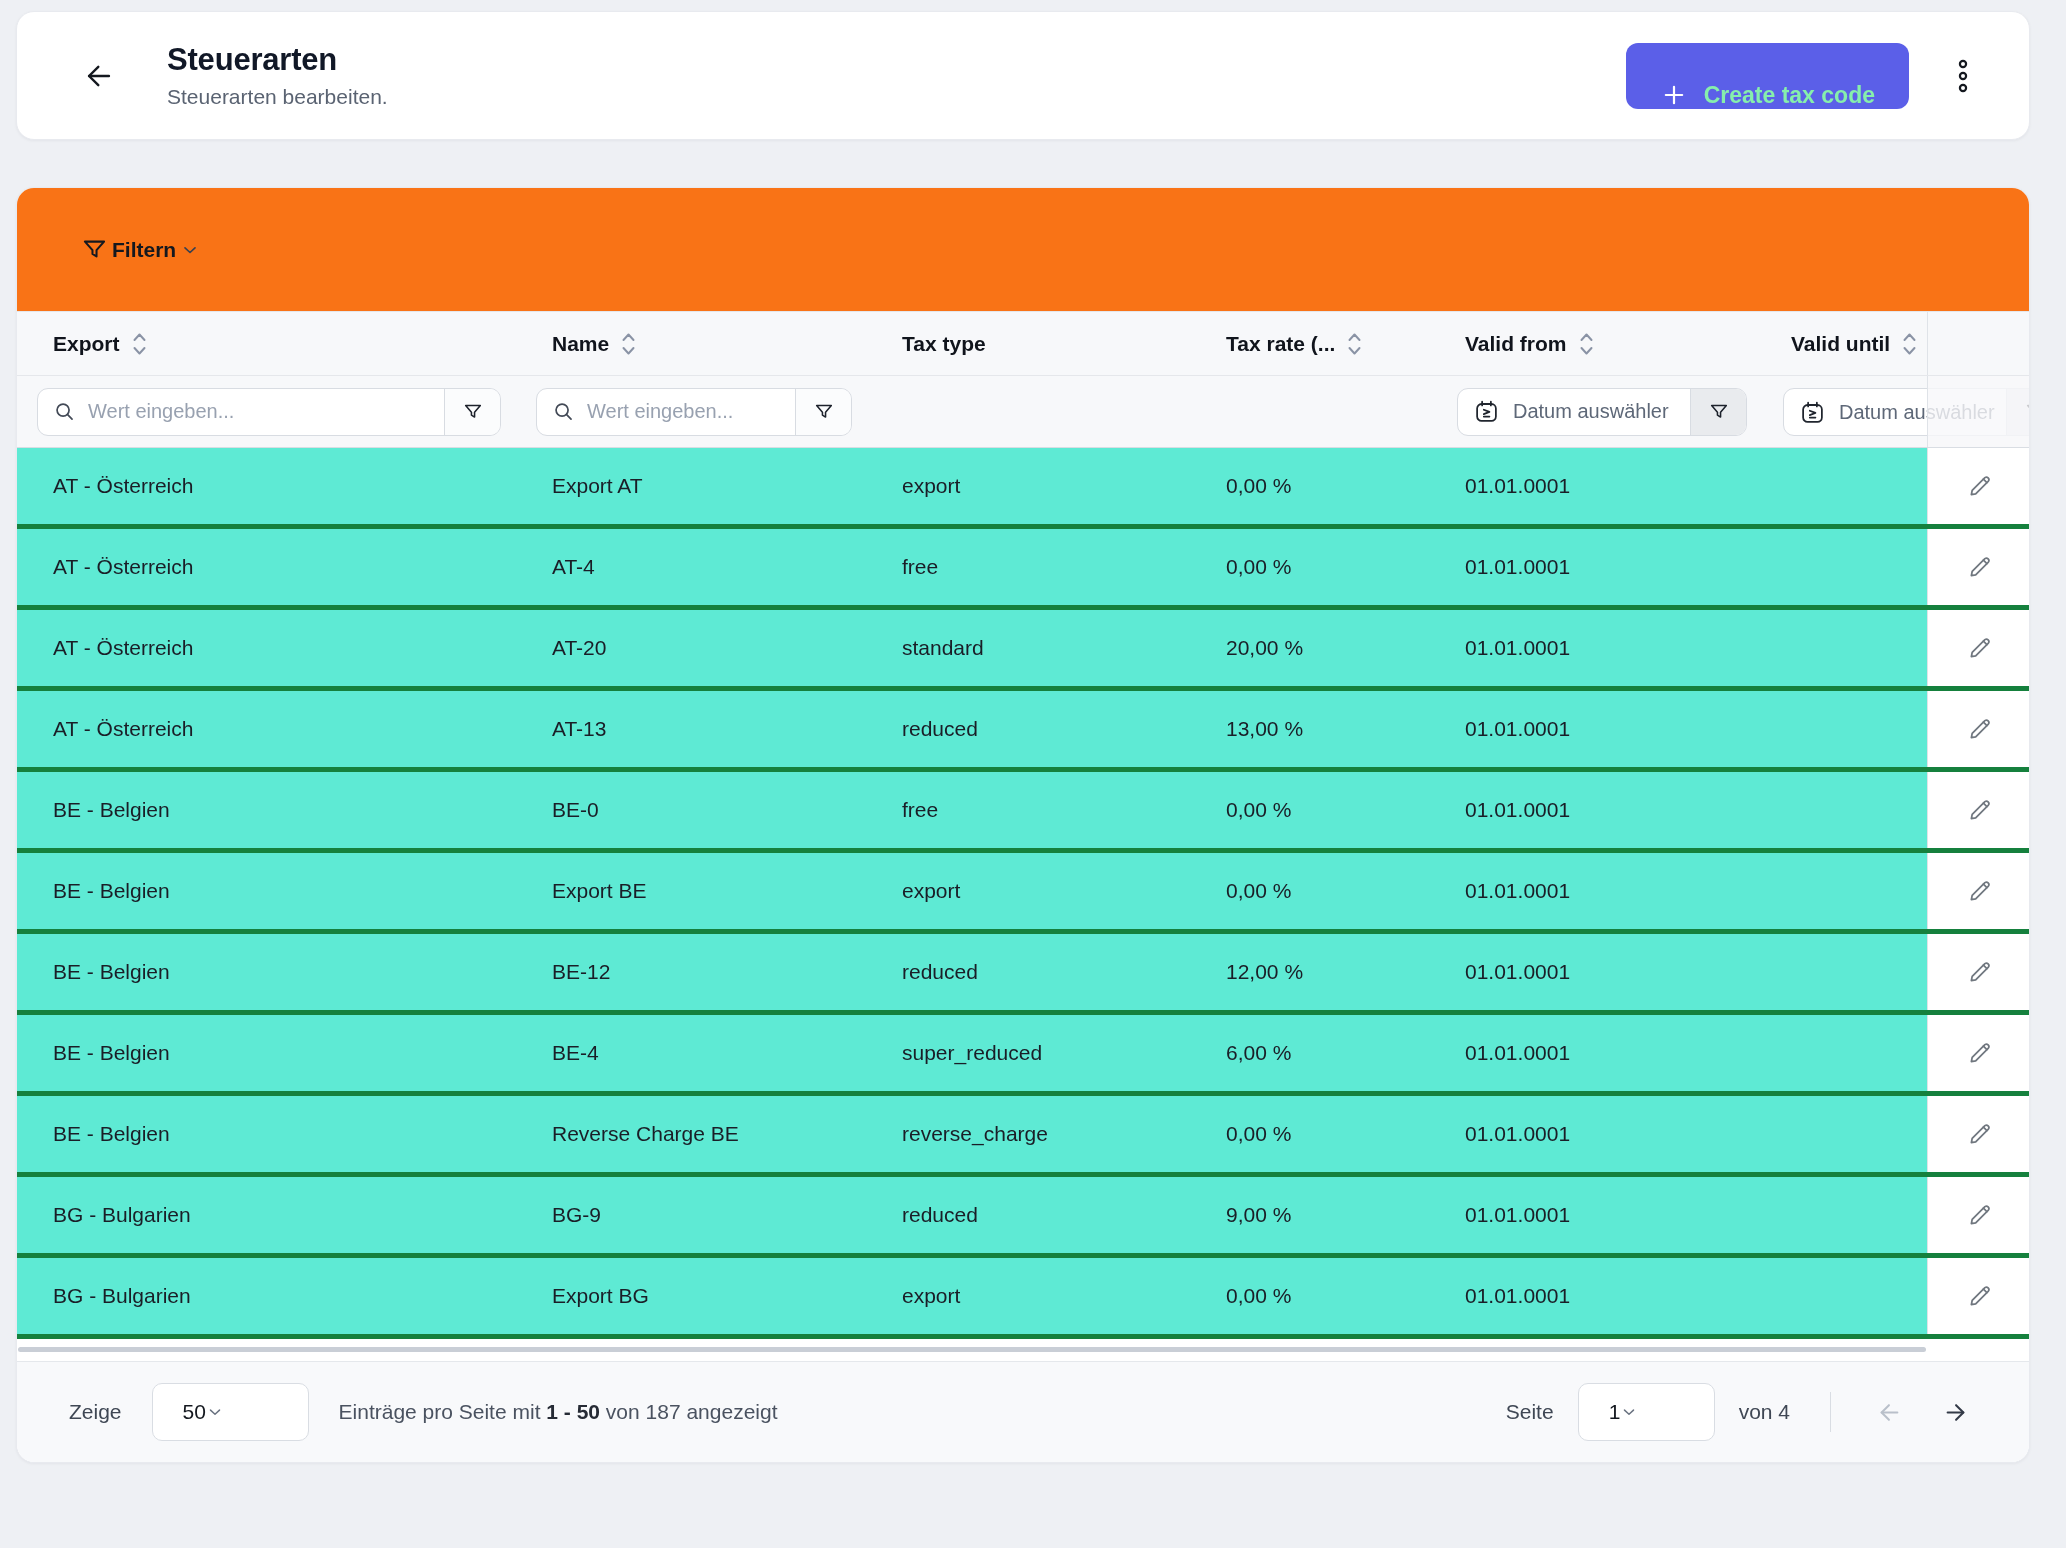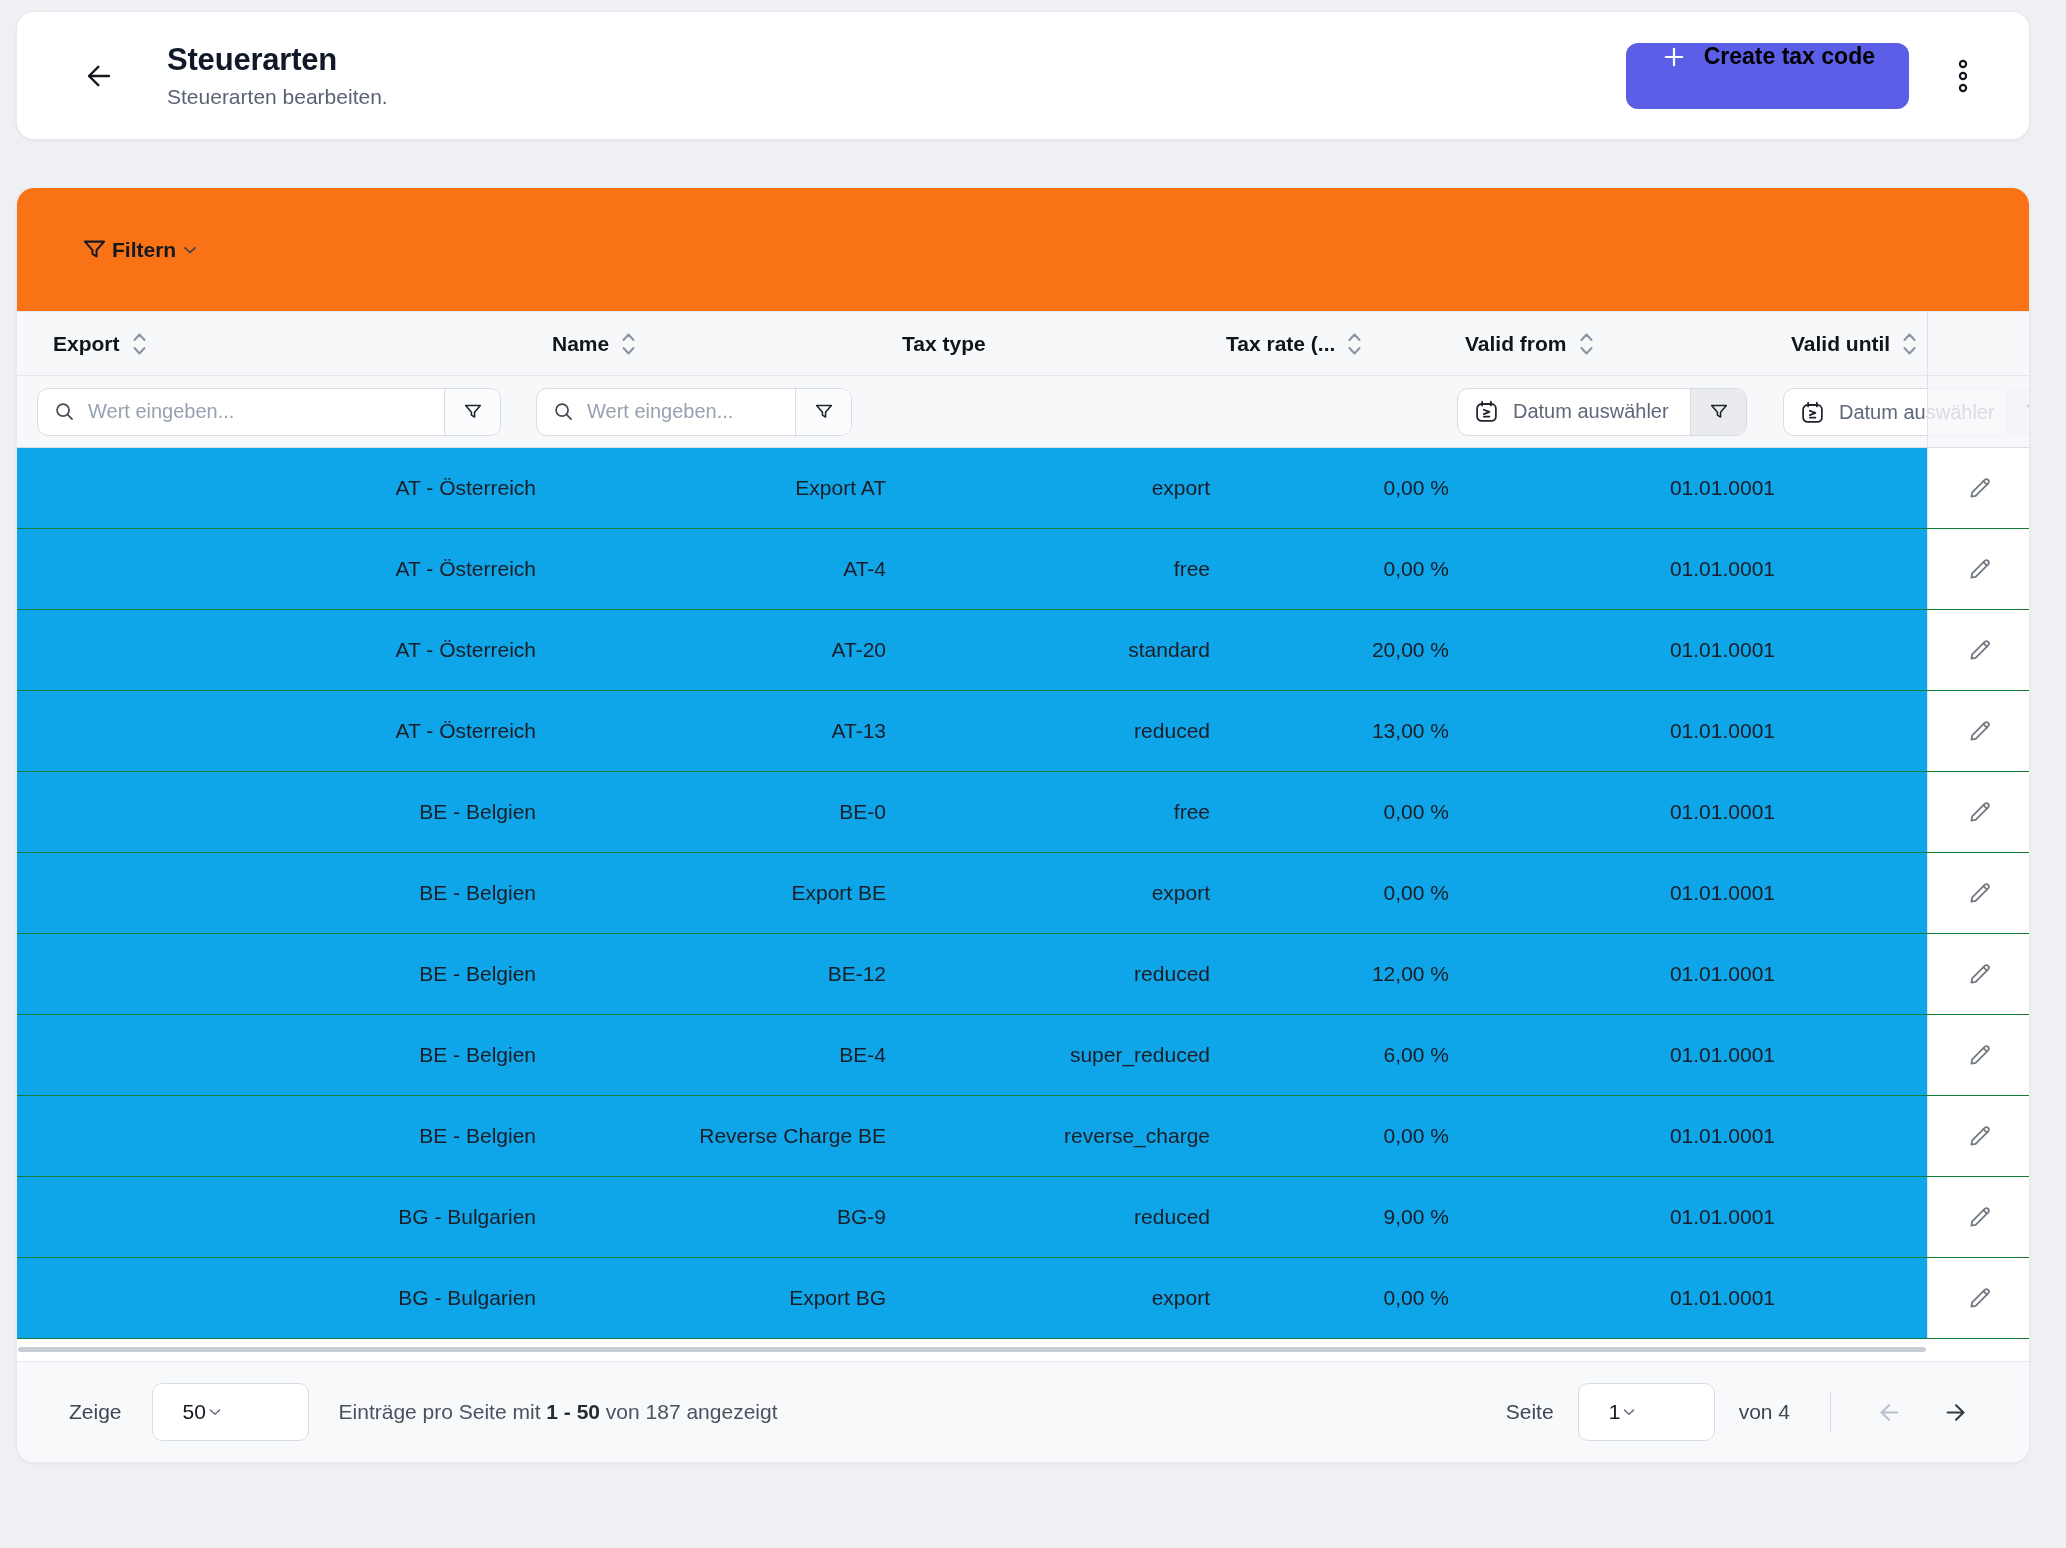--- a/index.html
+++ b/index.html
@@ -20,36 +20,36 @@
   }
   
   .header-card { top:11px; height:129px; display:flex; align-items:center; padding:0 56px 0 62px; }
   .back-btn { width:40px; height:40px; display:flex; align-items:center; justify-content:center; cursor:pointer; flex:0 0 auto; }
   .title-block { margin-left:48px; }
   .page-title { font-size:31px; font-weight:700; color:#111827; letter-spacing:-.2px; }
   .page-subtitle { font-size:21px; color:#5a6372; margin-top:7px; }
   .header-spacer { flex:1; }
   .create-btn {
     height:66px; padding:0 34px; border:none; border-radius:12px;
-    background:#5b5fe8; color:#000000; font-size:23px; font-weight:600;
+    background:#5b5fe8; color:#86efac; font-size:23px; font-weight:600;
     font-family:"Liberation Sans", sans-serif;
-    display:flex; align-items:flex-start; gap:16px; cursor:pointer; flex:0 0 auto;
+    display:flex; align-items:flex-end; gap:16px; cursor:pointer; flex:0 0 auto;
   }
   .kebab-btn { margin-left:44px; width:20px; height:40px; display:flex; align-items:center; justify-content:center; cursor:pointer; flex:0 0 auto; }
 
   
   .table-card { top:187px; height:1276px; overflow:hidden; }
   .filterbar { height:123px; display:flex; align-items:center; padding-left:64px; gap:4px; background:#f97316; }
   .filterbar-label { font-size:21px; font-weight:700; color:#14181f; }
   .chev-btn { display:flex; align-items:center; cursor:pointer; }
 
   .thead-row, .tfilter-row, .trow { display:flex; width:2014px; }
   .thead-row { height:65px; background:#f7f8fa; border-top:1px solid #e5e7eb; border-bottom:1px solid #e5e7eb; align-items:center; }
   .tfilter-row { height:72px; background:#f7f8fa; border-bottom:1px solid #d9dde3; align-items:center; }
-  .trow { height:81px; background:#0ea5e9; border-bottom:1px solid #15803d; align-items:center;text-align:right; }
+  .trow { height:81px; background:#5eead4; border-bottom:5px solid #15803d; align-items:center; }
 
   .col-country { width:519px; padding-left:36px; }
   .col-name { width:350px; padding-left:16px; }
   .col-taxtype { width:324px; padding-left:16px; }
   .col-taxrate { width:239px; padding-left:16px; }
   .col-validfrom { width:326px; padding-left:16px; }
   .col-validuntil { width:152px; padding-left:16px; }
   .col-edit { width:104px; padding:0; border-left:1px solid #dfe3e8; align-self:stretch; display:flex; align-items:center; justify-content:center; }
 
   .th { display:flex; align-items:center; gap:12px; font-size:21px; font-weight:600; color:#10141c; white-space:nowrap; }

